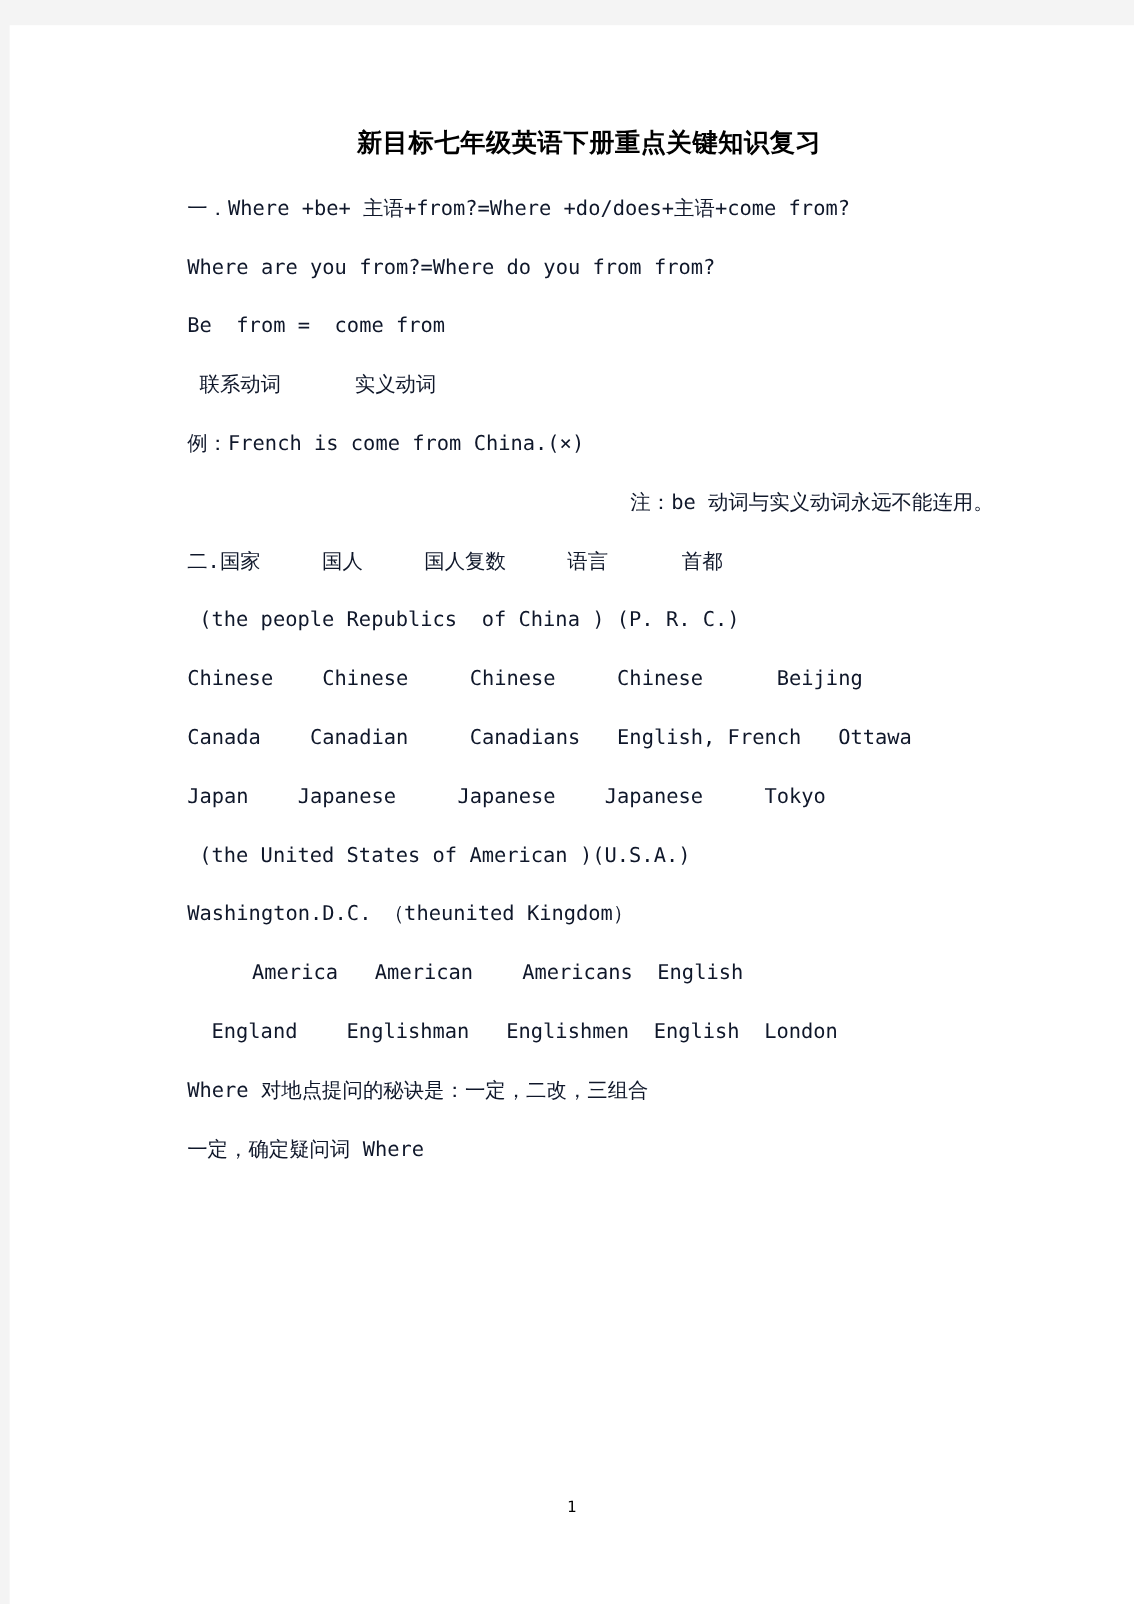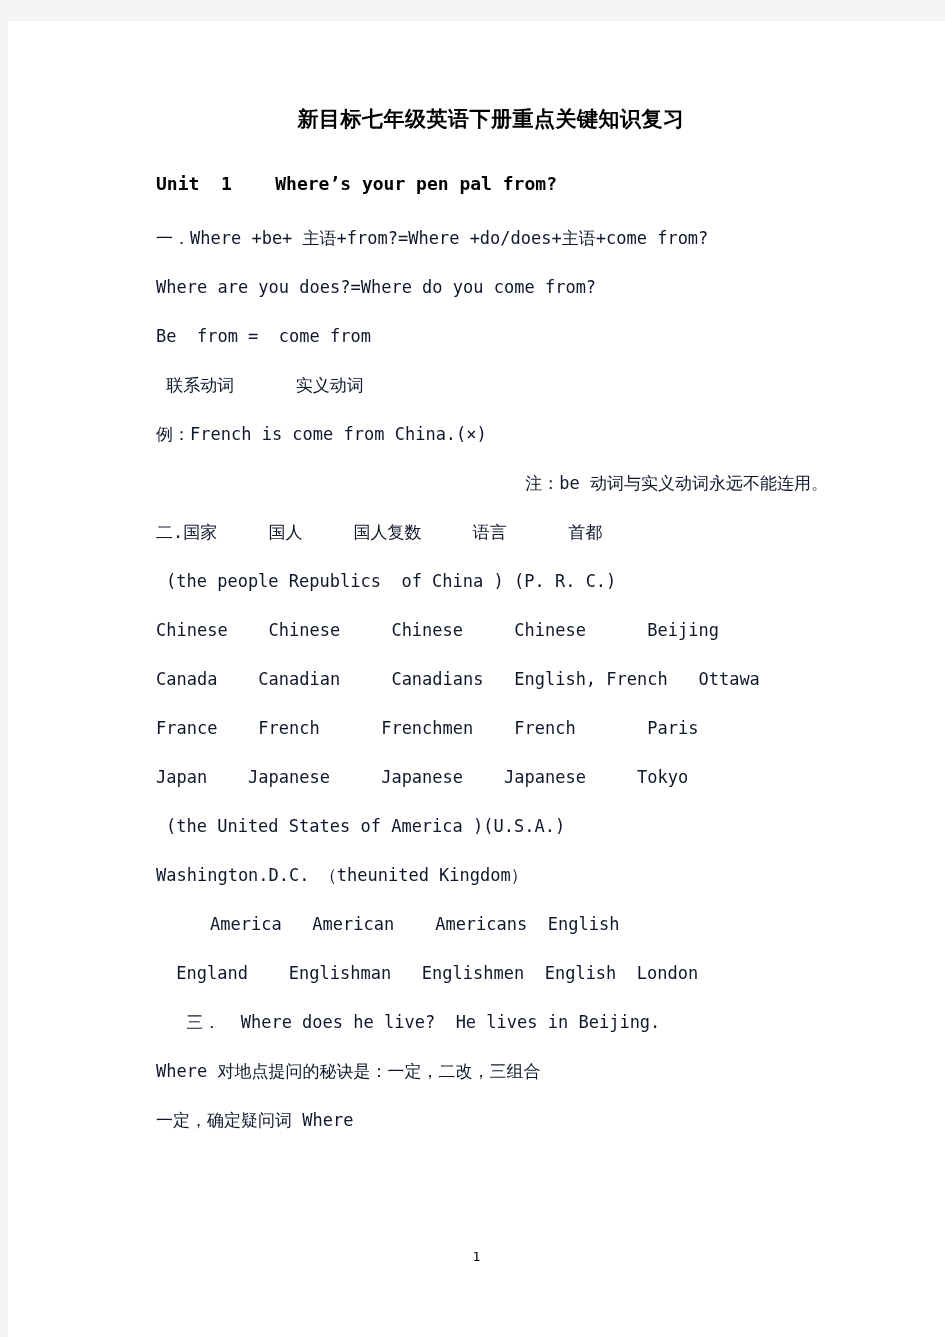--- a/index.html
+++ b/index.html
@@ -27,21 +27,21 @@
     top: 85px;
     width: 680px;
   }
   .doc-title {
     font-family: "DejaVu Serif", "Liberation Serif", serif;
     font-weight: bold;
     font-size: 21px;
     text-align: center;
     color: #000;
     letter-spacing: 0.5px;
-    margin: 0 0 42px 0;
+    margin: 0 0 19px 0;
     line-height: 1.2;
     padding-left: 6px;
   }
   .unit-heading {
     font-family: "DejaVu Sans Mono", "Liberation Mono", monospace;
     font-weight: bold;
     font-size: 18px;
     color: #000;
     margin: 0 0 18px 0;
     padding-left: 8px;
@@ -76,40 +76,37 @@
 </style>
 </head>
 <body>
 
 <div class="page">
 
   <div class="content">
 
     <h1 class="doc-title">新目标七年级英语下册重点关键知识复习</h1>
 
-    <div class="unit-heading">Unit  1    Where’s your pen pal from?</div>
 
     <div id="body-lines">
         <div class="line">一．Where +be+ 主语+from?=Where +do/does+主语+come from?</div>
-        <div class="line">Where are you does?=Where do you come from?</div>
+        <div class="line">Where are you from?=Where do you from from?</div>
         <div class="line">Be  from =  come from</div>
         <div class="line"> 联系动词      实义动词</div>
         <div class="line">例：French is come from China.(×)</div>
         <div class="line indent-note">注：be 动词与实义动词永远不能连用。</div>
         <div class="line">二.国家     国人     国人复数     语言      首都</div>
         <div class="line indent-1">(the people Republics  of China ) (P. R. C.)</div>
         <div class="line">Chinese    Chinese     Chinese     Chinese      Beijing</div>
         <div class="line">Canada    Canadian     Canadians   English, French   Ottawa</div>
-        <div class="line">France    French      Frenchmen    French       Paris</div>
         <div class="line">Japan    Japanese     Japanese    Japanese     Tokyo</div>
-        <div class="line indent-1">(the United States of America )(U.S.A.)</div>
+        <div class="line indent-1">(the United States of American )(U.S.A.)</div>
         <div class="line">Washington.D.C. （theunited Kingdom）</div>
         <div class="line indent-america">America   American    Americans  English</div>
         <div class="line indent-1"> England    Englishman   Englishmen  English  London</div>
-        <div class="line indent-2"> 三．  Where does he live?  He lives in Beijing.</div>
         <div class="line">Where 对地点提问的秘诀是：一定，二改，三组合</div>
         <div class="line">一定，确定疑问词 Where</div>
       </div>
 
   </div>
 
   <div class="page-number">1</div>
 
 </div>
 

